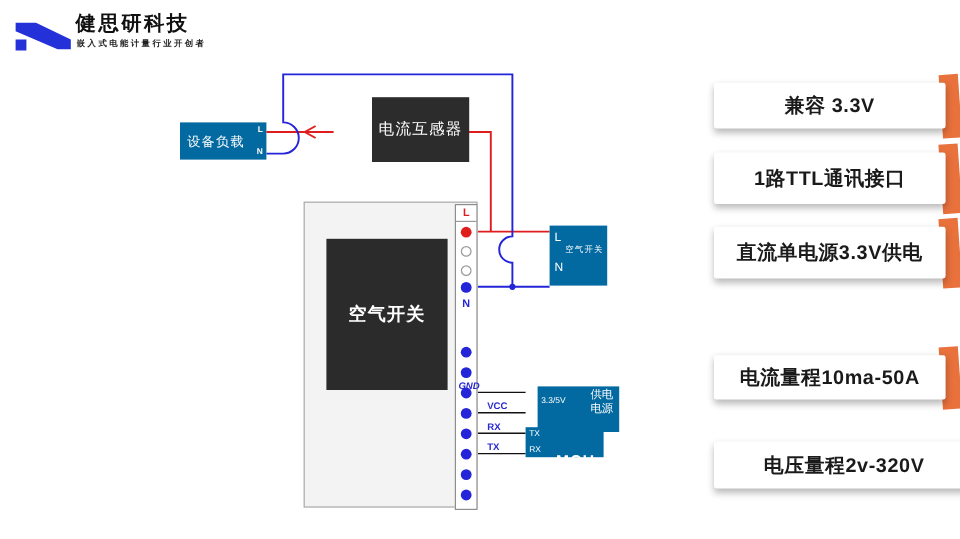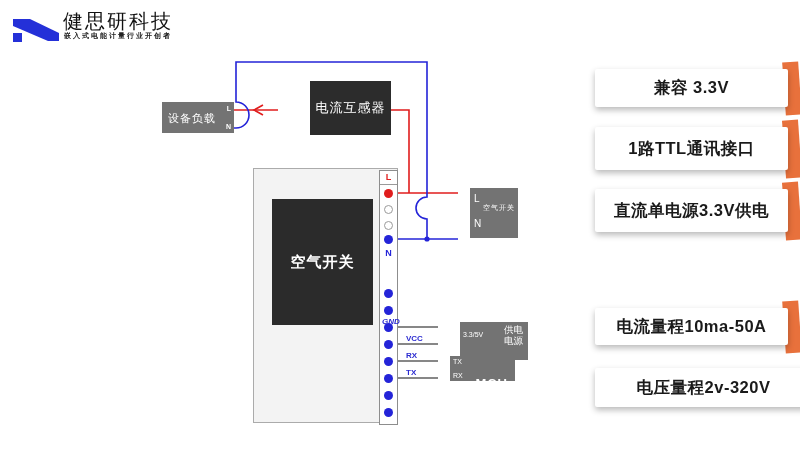--- a/index.html
+++ b/index.html
@@ -1,25 +1,25 @@
 <!DOCTYPE html>
 <html><head>
 <meta charset="utf-8">
 <style>
   html,body{margin:0;padding:0;background:#fff;}
   .stage{position:relative;width:800px;height:449px;background:#ffffff;overflow:hidden;
          font-family:"Liberation Sans","DejaVu Sans",sans-serif;}
   .abs{position:absolute;}
 
   
-  .brand-title{left:63px;top:8px;font-size:20px;font-weight:400;color:#111;letter-spacing:2px;}
+  .brand-title{left:63px;top:8px;font-size:17px;font-weight:700;color:#111;letter-spacing:2px;}
   .brand-sub{left:64px;top:31px;font-size:7px;font-weight:700;color:#222;letter-spacing:2px;}
 
   
-  .dbox{background:#737373;color:#fff;margin-left:12px;}
+  .dbox{background:#0369a1;color:#fff;}
   .gbox{background:#2c2c2c;color:#fff;display:flex;align-items:center;justify-content:center;}
 
   .load{left:150px;top:102px;width:72px;height:31px;}
   .load-label{left:6px;top:9px;font-size:11px;letter-spacing:1px;}
   .load-term{right:3px;font-size:7px;font-weight:700;}
 
   .ct{left:278px;top:81px;width:81px;height:54px;font-size:13px;letter-spacing:1px;margin-left:32px;}
   .board{left:253px;top:168px;width:145px;height:255px;background:#f3f3f3;border:1px solid #ababab;box-sizing:border-box;}
   .vt{left:272px;top:199px;width:101px;height:126px;font-size:15px;font-weight:700;letter-spacing:1px;background:#2b2b2b;}
 
@@ -149,21 +149,21 @@
     <div class="fwhite">兼容 3.3V</div>
   </div>
   <div class="abs fcard" style="top:127px;height:43px;">
     <div class="fribbon"></div>
     <div class="fwhite">1路TTL通讯接口</div>
   </div>
   <div class="abs fcard" style="top:189px;height:43px;">
     <div class="fribbon"></div>
     <div class="fwhite">直流单电源3.3V供电</div>
   </div>
-  <div class="abs fcard" style="top:308px;height:37px;">
+  <div class="abs fcard" style="top:296px;height:37px;">
     <div class="fribbon"></div>
     <div class="fwhite">电流量程10ma-50A</div>
   </div>
   <div class="abs fcard" style="top:368px;height:39px;padding-left:24px;">
     <div class="fribbon"></div>
     <div class="fwhite">电压量程2v-320V</div>
   </div>
 
 </div>
 

